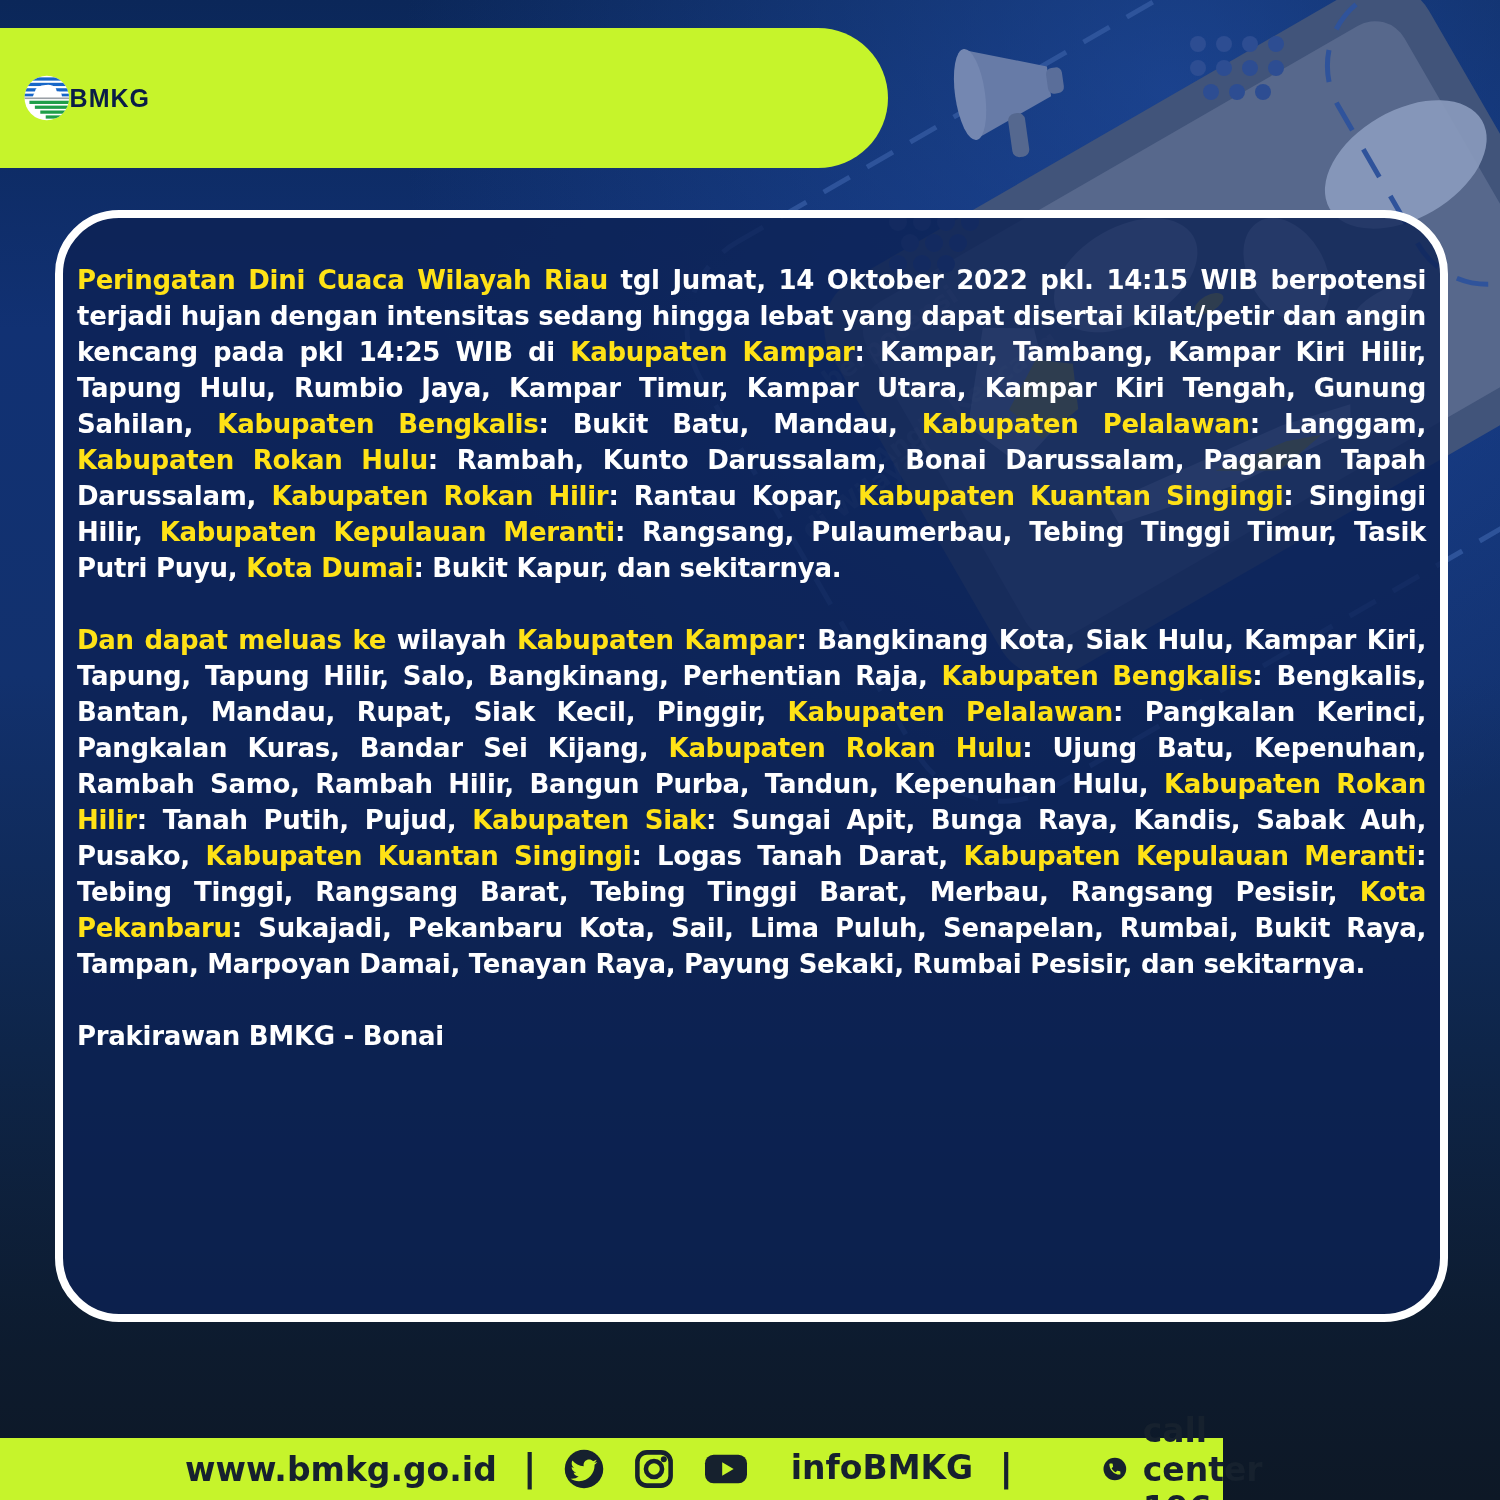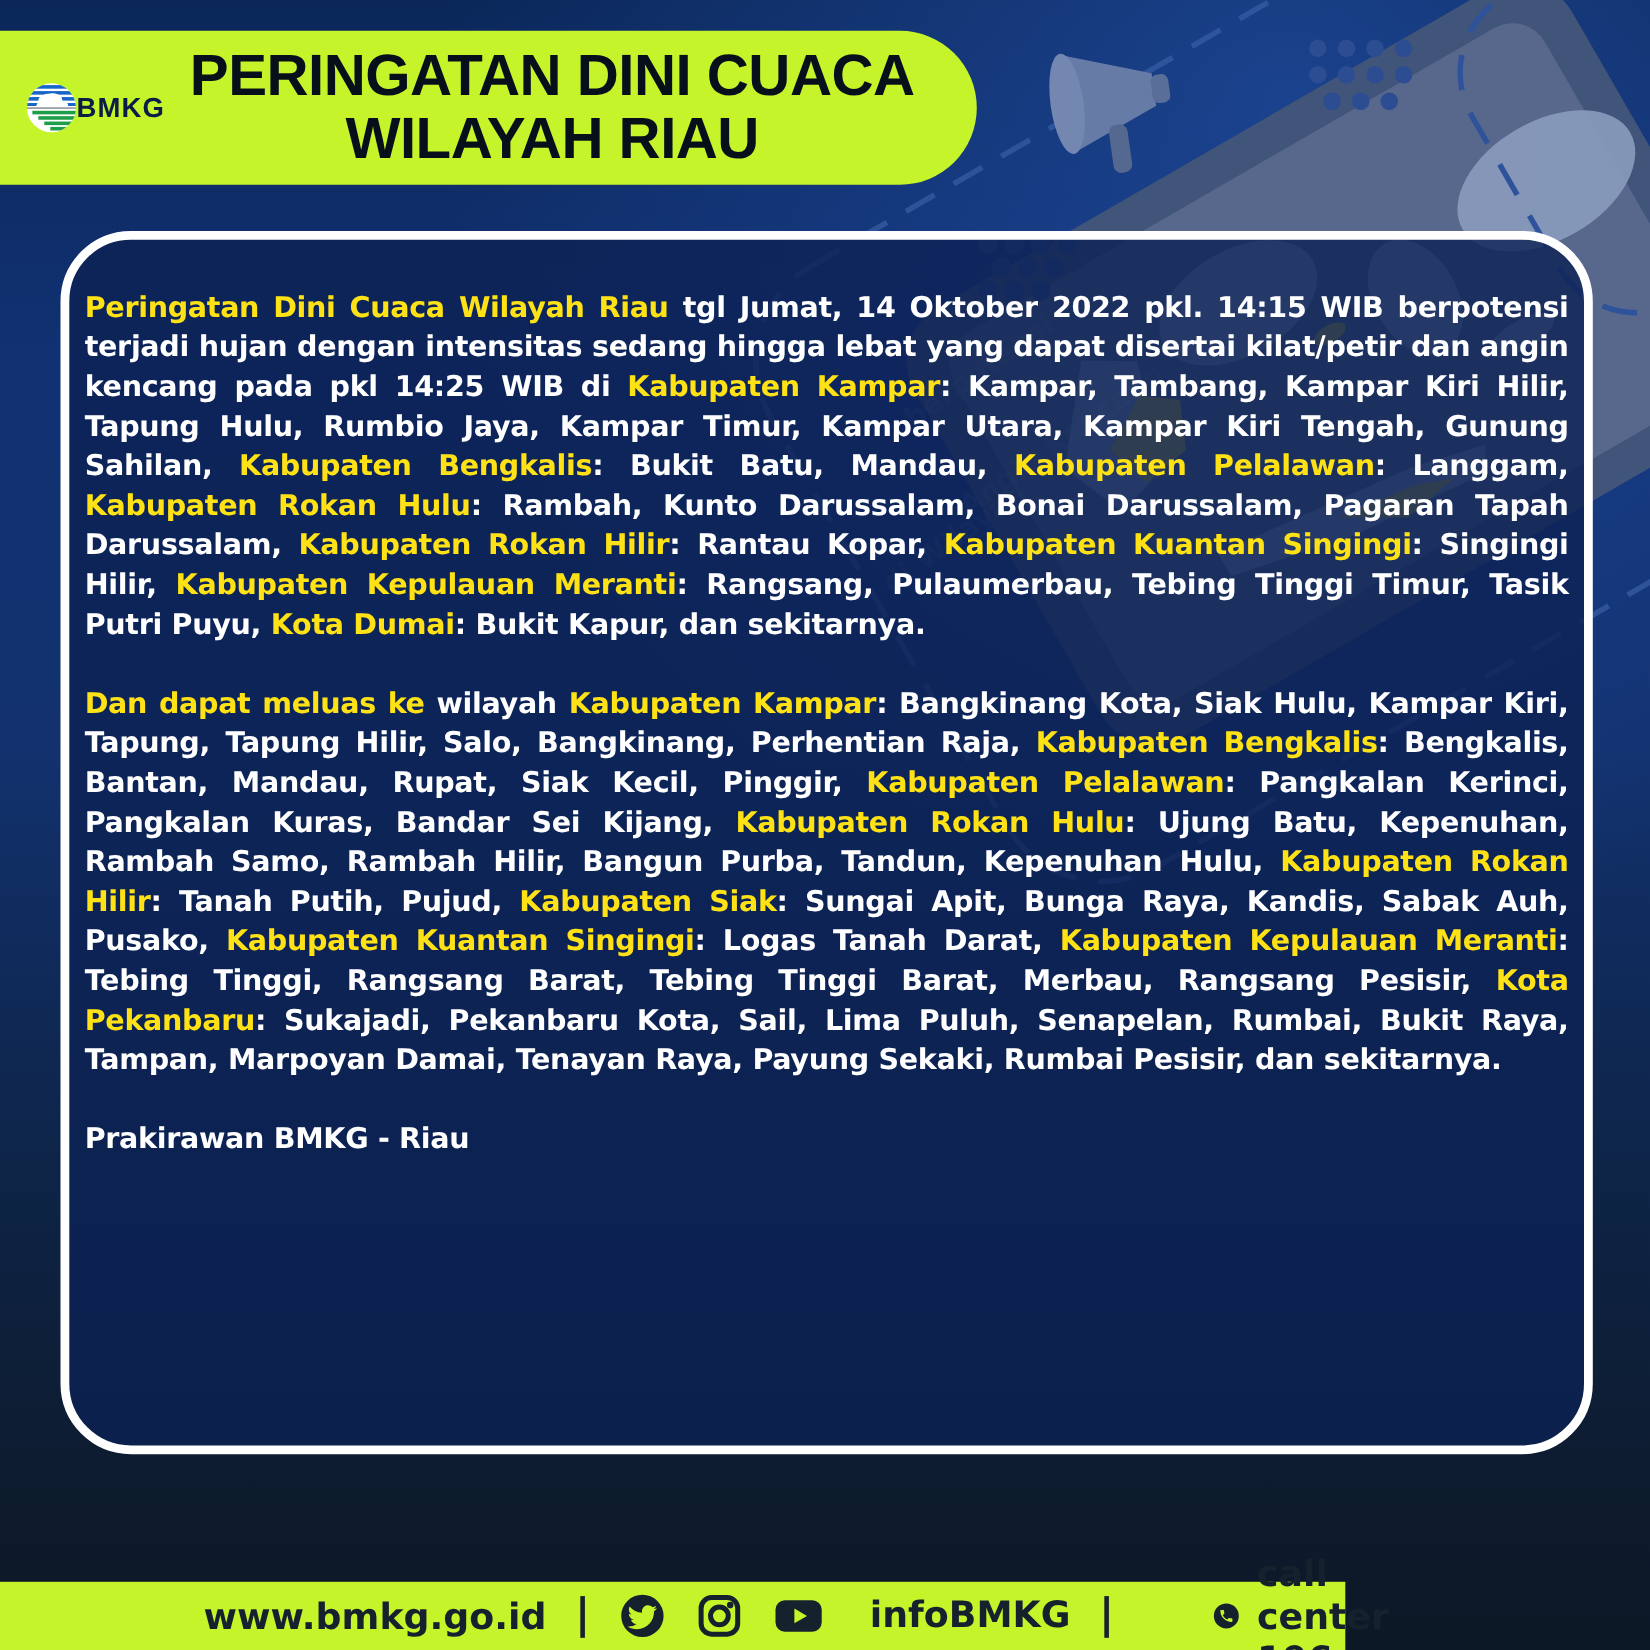--- a/index.html
+++ b/index.html
@@ -166,30 +166,26 @@
           <ellipse cx="40" cy="30" rx="20" ry="12" fill="#ffffff"></ellipse>
           <rect x="0" y="41" width="84" height="3" fill="#9aa0a6"></rect>
           <rect x="10" y="47" width="74" height="6" fill="#1e9e48"></rect>
           <rect x="20" y="56" width="64" height="6" fill="#1e9e48"></rect>
           <rect x="30" y="65" width="54" height="6" fill="#1e9e48"></rect>
           <rect x="40" y="74" width="44" height="6" fill="#1e9e48"></rect>
         </g>
       </svg>
       <span class="logo-text">BMKG</span>
     </div>
-    <div class="title">
-      <div>PERINGATAN DINI CUACA</div>
-      <div>WILAYAH RIAU</div>
-    </div>
   </header>
 
   <main class="panel">
     <p class="body-text"><span class="seg-y">Peringatan Dini Cuaca Wilayah Riau</span><span class="seg-w"> tgl Jumat, 14 Oktober 2022 pkl. 14:15 WIB berpotensi terjadi hujan dengan intensitas sedang hingga lebat yang dapat disertai kilat/petir dan angin kencang pada pkl 14:25 WIB di </span><span class="seg-y">Kabupaten Kampar</span><span class="seg-w">: Kampar, Tambang, Kampar Kiri Hilir, Tapung Hulu, Rumbio Jaya, Kampar Timur, Kampar Utara, Kampar Kiri Tengah, Gunung Sahilan, </span><span class="seg-y">Kabupaten Bengkalis</span><span class="seg-w">: Bukit Batu, Mandau, </span><span class="seg-y">Kabupaten Pelalawan</span><span class="seg-w">: Langgam, </span><span class="seg-y">Kabupaten Rokan Hulu</span><span class="seg-w">: Rambah, Kunto Darussalam, Bonai Darussalam, Pagaran Tapah Darussalam, </span><span class="seg-y">Kabupaten Rokan Hilir</span><span class="seg-w">: Rantau Kopar, </span><span class="seg-y">Kabupaten Kuantan Singingi</span><span class="seg-w">: Singingi Hilir, </span><span class="seg-y">Kabupaten Kepulauan Meranti</span><span class="seg-w">: Rangsang, Pulaumerbau, Tebing Tinggi Timur, Tasik Putri Puyu, </span><span class="seg-y">Kota Dumai</span><span class="seg-w">: Bukit Kapur, dan sekitarnya.</span></p>
     <p class="body-text"><span class="seg-y">Dan dapat meluas ke</span><span class="seg-w"> wilayah </span><span class="seg-y">Kabupaten Kampar</span><span class="seg-w">: Bangkinang Kota, Siak Hulu, Kampar Kiri, Tapung, Tapung Hilir, Salo, Bangkinang, Perhentian Raja, </span><span class="seg-y">Kabupaten Bengkalis</span><span class="seg-w">: Bengkalis, Bantan, Mandau, Rupat, Siak Kecil, Pinggir, </span><span class="seg-y">Kabupaten Pelalawan</span><span class="seg-w">: Pangkalan Kerinci, Pangkalan Kuras, Bandar Sei Kijang, </span><span class="seg-y">Kabupaten Rokan Hulu</span><span class="seg-w">: Ujung Batu, Kepenuhan, Rambah Samo, Rambah Hilir, Bangun Purba, Tandun, Kepenuhan Hulu, </span><span class="seg-y">Kabupaten Rokan Hilir</span><span class="seg-w">: Tanah Putih, Pujud, </span><span class="seg-y">Kabupaten Siak</span><span class="seg-w">: Sungai Apit, Bunga Raya, Kandis, Sabak Auh, Pusako, </span><span class="seg-y">Kabupaten Kuantan Singingi</span><span class="seg-w">: Logas Tanah Darat, </span><span class="seg-y">Kabupaten Kepulauan Meranti</span><span class="seg-w">: Tebing Tinggi, Rangsang Barat, Tebing Tinggi Barat, Merbau, Rangsang Pesisir, </span><span class="seg-y">Kota Pekanbaru</span><span class="seg-w">: Sukajadi, Pekanbaru Kota, Sail, Lima Puluh, Senapelan, Rumbai, Bukit Raya, Tampan, Marpoyan Damai, Tenayan Raya, Payung Sekaki, Rumbai Pesisir, dan sekitarnya.</span></p>
-    <p class="body-text forecaster">Prakirawan BMKG - Riau</p>
+    <p class="body-text forecaster">Prakirawan BMKG - Bonai</p>
   </main>
 
   <footer class="footer">
     <span class="website">www.bmkg.go.id</span>
     <span class="sep">|</span>
     <span class="social">
       <svg width="42" height="42" viewBox="0 0 24 24">
         <circle cx="12" cy="12" r="11" fill="#16212e"></circle>
         <path fill="#c6f42b" transform="translate(3.2,3.6) scale(0.73)" d="M22.46 6c-.77.35-1.6.58-2.46.69.88-.53 1.56-1.37 1.88-2.38-.83.5-1.75.85-2.72 1.05C18.37 4.5 17.26 4 16 4c-2.35 0-4.27 1.92-4.27 4.29 0 .34.04.67.11.98C8.28 9.09 5.11 7.38 3 4.79c-.37.63-.58 1.37-.58 2.15 0 1.49.75 2.81 1.91 3.56-.71 0-1.37-.2-1.95-.5v.03c0 2.08 1.48 3.82 3.44 4.21a4.22 4.22 0 0 1-1.93.07 4.28 4.28 0 0 0 4 2.98 8.52 8.52 0 0 1-5.33 1.84c-.34 0-.68-.02-1.02-.06C3.44 20.29 5.7 21 8.12 21 16 21 20.33 14.46 20.33 8.79c0-.19 0-.37-.01-.56.84-.6 1.56-1.36 2.14-2.23z"></path>
       </svg>

